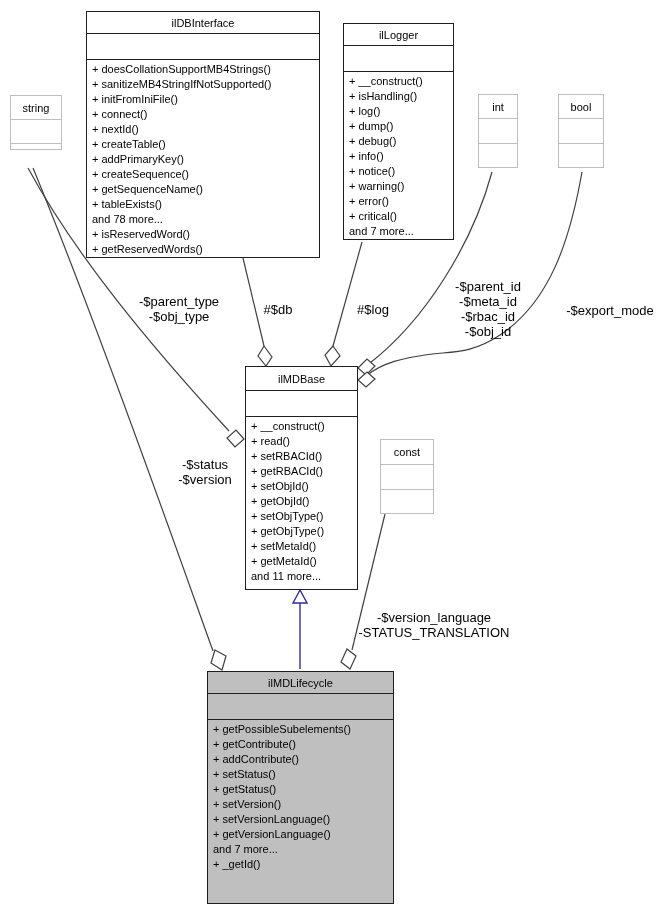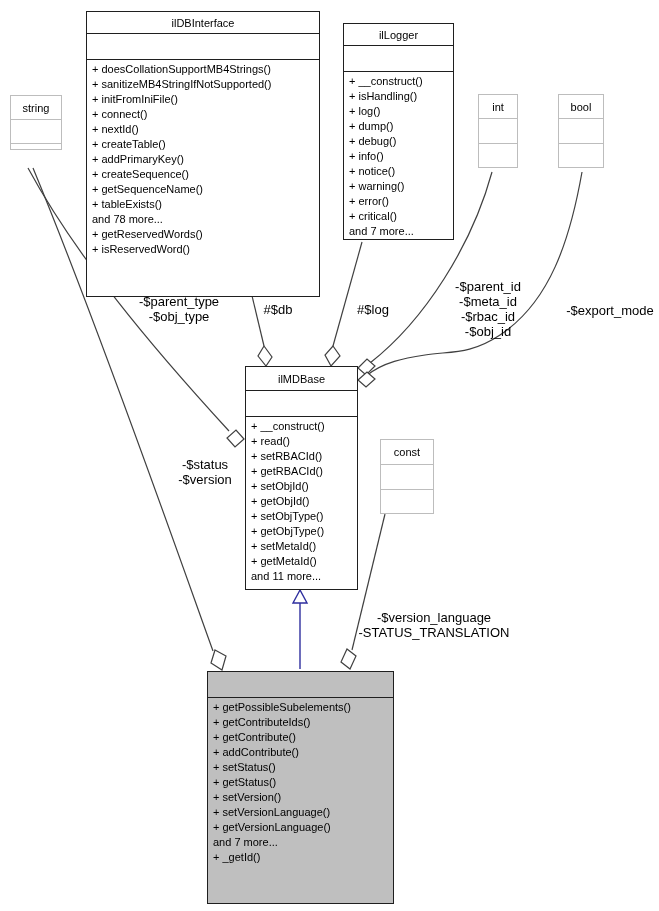--- a/index.html
+++ b/index.html
@@ -64,37 +64,37 @@
     <path class="edge" d="M 582 172 C 570 240, 550 302, 500 335 C 470 355, 450 351, 425 355 C 405 358, 383 362, 366 376"></path>
     <polygon class="diamond" points="358,380 367,372 375,379 366,387"></polygon>
 
     <path class="edge" d="M 385 514 L 352 650"></path>
     <polygon class="diamond" points="347,649 356,656 350,669 341,662"></polygon>
 
     <path class="inherit-line" d="M 300 669 L 300 603"></path>
     <polygon class="inherit-head" points="300,590 293,603 307,603"></polygon>
   </svg>
 
-  <div class="cbox" style="left:86px; top:11px; width:234px; height:286px;">
+  <div class="cbox" style="left:86px; top:11px; width:234px; height:247px;">
     <div class="ctitle" style="height:22px">ilDBInterface</div>
     <div class="cattrs" style="height:26px"></div>
     <div class="cmethods">
       <div class="m">+ doesCollationSupportMB4Strings()</div>
       <div class="m">+ sanitizeMB4StringIfNotSupported()</div>
       <div class="m">+ initFromIniFile()</div>
       <div class="m">+ connect()</div>
       <div class="m">+ nextId()</div>
       <div class="m">+ createTable()</div>
       <div class="m">+ addPrimaryKey()</div>
       <div class="m">+ createSequence()</div>
       <div class="m">+ getSequenceName()</div>
       <div class="m">+ tableExists()</div>
       <div class="m">and 78 more...</div>
+      <div class="m">+ isReservedWord()</div>
       <div class="m">+ getReservedWords()</div>
-      <div class="m">+ isReservedWord()</div>
     </div>
   </div>
 
   <div class="cbox" style="left:343px; top:23px; width:111px; height:217px;">
     <div class="ctitle" style="height:22px">ilLogger</div>
     <div class="cattrs" style="height:26px"></div>
     <div class="cmethods">
       <div class="m">+ __construct()</div>
       <div class="m">+ isHandling()</div>
       <div class="m">+ log()</div>
@@ -145,24 +145,24 @@
     </div>
   </div>
 
   <div class="cbox typebox" style="left:380px; top:439px; width:54px; height:75px;">
     <div class="ctitle" style="height:25px">const</div>
     <div class="cattrs" style="height:25px"></div>
     <div class="cmethods"></div>
   </div>
 
   <div class="cbox graybox" style="left:207px; top:671px; width:187px; height:233px;">
+    <div class="ctitle graybox" style="height:22px">ilMDLifecycle</div>
     <div class="cattrs graybox" style="height:26px"></div>
     <div class="cmethods graybox">
       <div class="m">+ getPossibleSubelements()</div>
-      <div class="m">+ getContributeIds()</div>
       <div class="m">+ getContribute()</div>
       <div class="m">+ addContribute()</div>
       <div class="m">+ setStatus()</div>
       <div class="m">+ getStatus()</div>
       <div class="m">+ setVersion()</div>
       <div class="m">+ setVersionLanguage()</div>
       <div class="m">+ getVersionLanguage()</div>
       <div class="m">and 7 more...</div>
       <div class="m">+ _getId()</div>
     </div>

